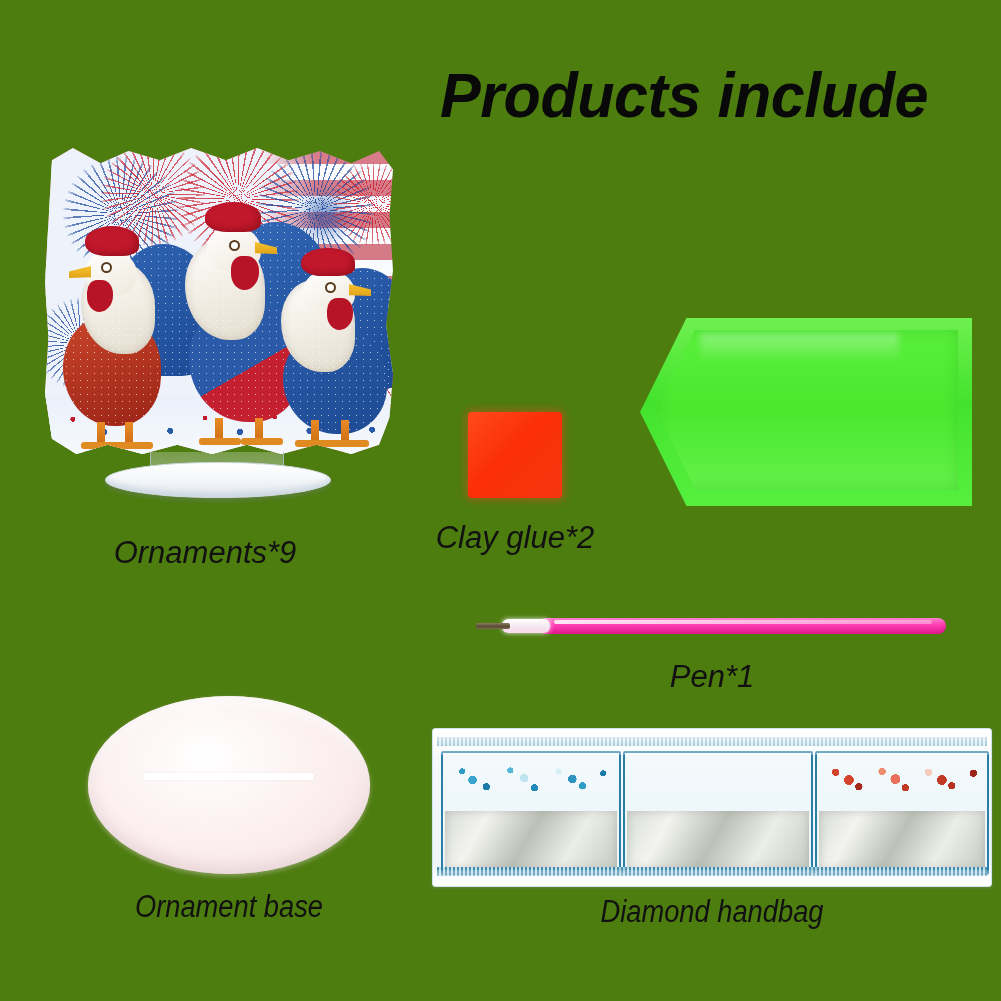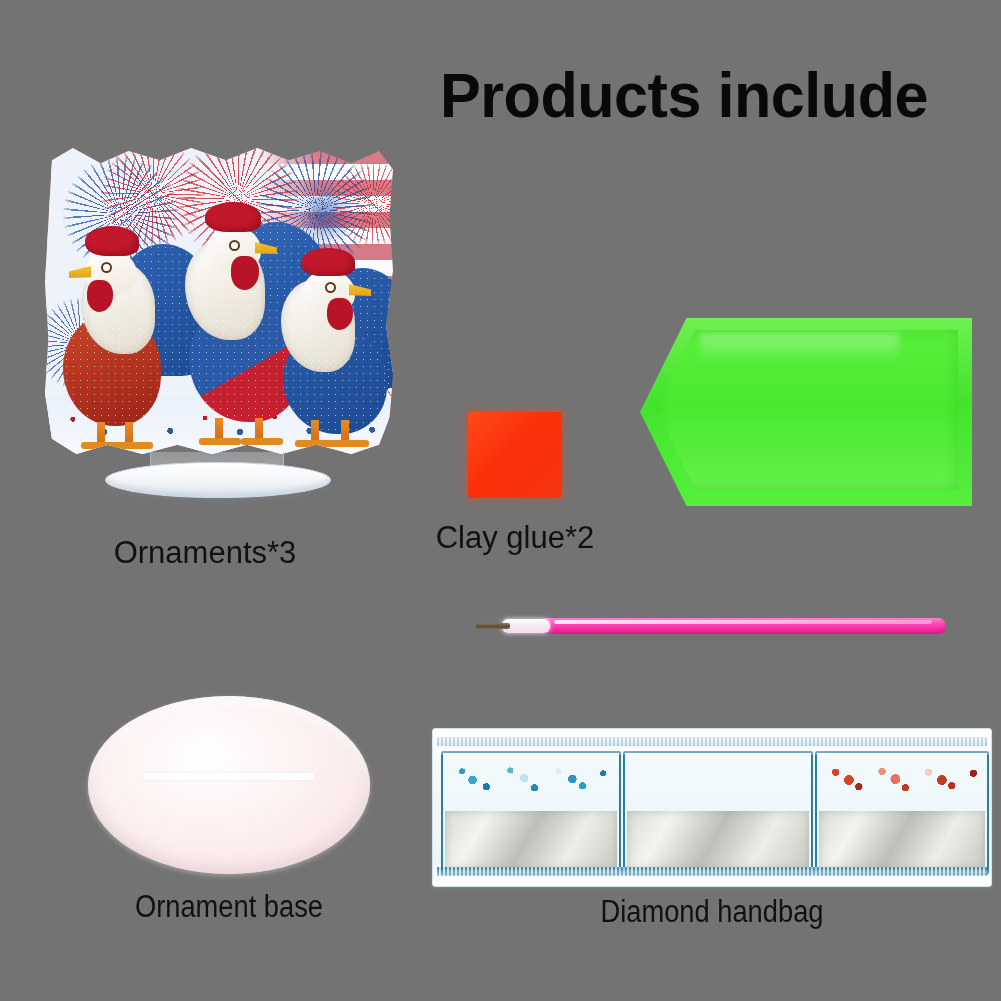--- a/index.html
+++ b/index.html
@@ -1,18 +1,18 @@
 <!DOCTYPE html>
 <html><head>
 <meta charset="utf-8">
 <style>
   html,body{margin:0;padding:0;background:#ffffff;}
   body{width:1001px;height:1001px;position:relative;overflow:hidden;
        font-family:"Liberation Sans","DejaVu Sans",sans-serif;color:#000;}
-  .stage{position:absolute;inset:0;background:#737373;}
+  .stage{position:absolute;inset:0;background:#4d7c0f;font-style:italic;}
 
   
   #title{
     position:absolute;left:440px;top:63px;width:565px;
     font-family:"Liberation Sans","DejaVu Sans",sans-serif;
     font-weight:700;font-size:63px;line-height:64px;letter-spacing:-0.5px;
     transform:scaleX(0.97);transform-origin:left top;
     color:#090909;white-space:nowrap;
   }
 
@@ -281,37 +281,38 @@
         <div class="eye" style="left:58px;top:60px;"></div>
         <div class="leg" style="left:44px;top:198px;width:8px;height:26px;"></div>
         <div class="leg" style="left:74px;top:198px;width:8px;height:26px;"></div>
         <div class="foot" style="left:28px;top:218px;width:42px;"></div>
         <div class="foot" style="left:60px;top:218px;width:42px;"></div>
       </div>
     </div>
   </div>
   <div id="stand-tab"></div>
   <div id="stand-disc"></div>
-  <div class="cap" style="left:55px;top:536px;width:300px;">Ornaments*3</div>
+  <div class="cap" style="left:55px;top:536px;width:300px;">Ornaments*9</div>
 
   <div id="clay"></div>
   <div class="cap" style="left:395px;top:521px;width:240px;">Clay glue*2</div>
 
   <div id="tray">
     <div class="tray-outer"></div>
     <div class="tray-inner"></div>
     <div class="tray-sheen"></div>
   </div>
 
   <div id="pen">
     <div class="pen-body"></div>
     <div class="pen-gloss"></div>
     <div class="pen-ferrule"></div>
     <div class="pen-tip"></div>
   </div>
+  <div class="cap" style="left:612px;top:660px;width:200px;">Pen*1</div>
 
   <div id="base"></div>
   <div id="base-slot"></div>
   <div class="cap cond" style="left:79px;top:890px;width:300px;">Ornament base</div>
 
   <div id="bag">
     <div class="bag-zip" style="top:8px;"></div>
 
     <div class="pouch" style="left:8px;width:176px;">
       <div class="gem-band gem-blue"></div>

